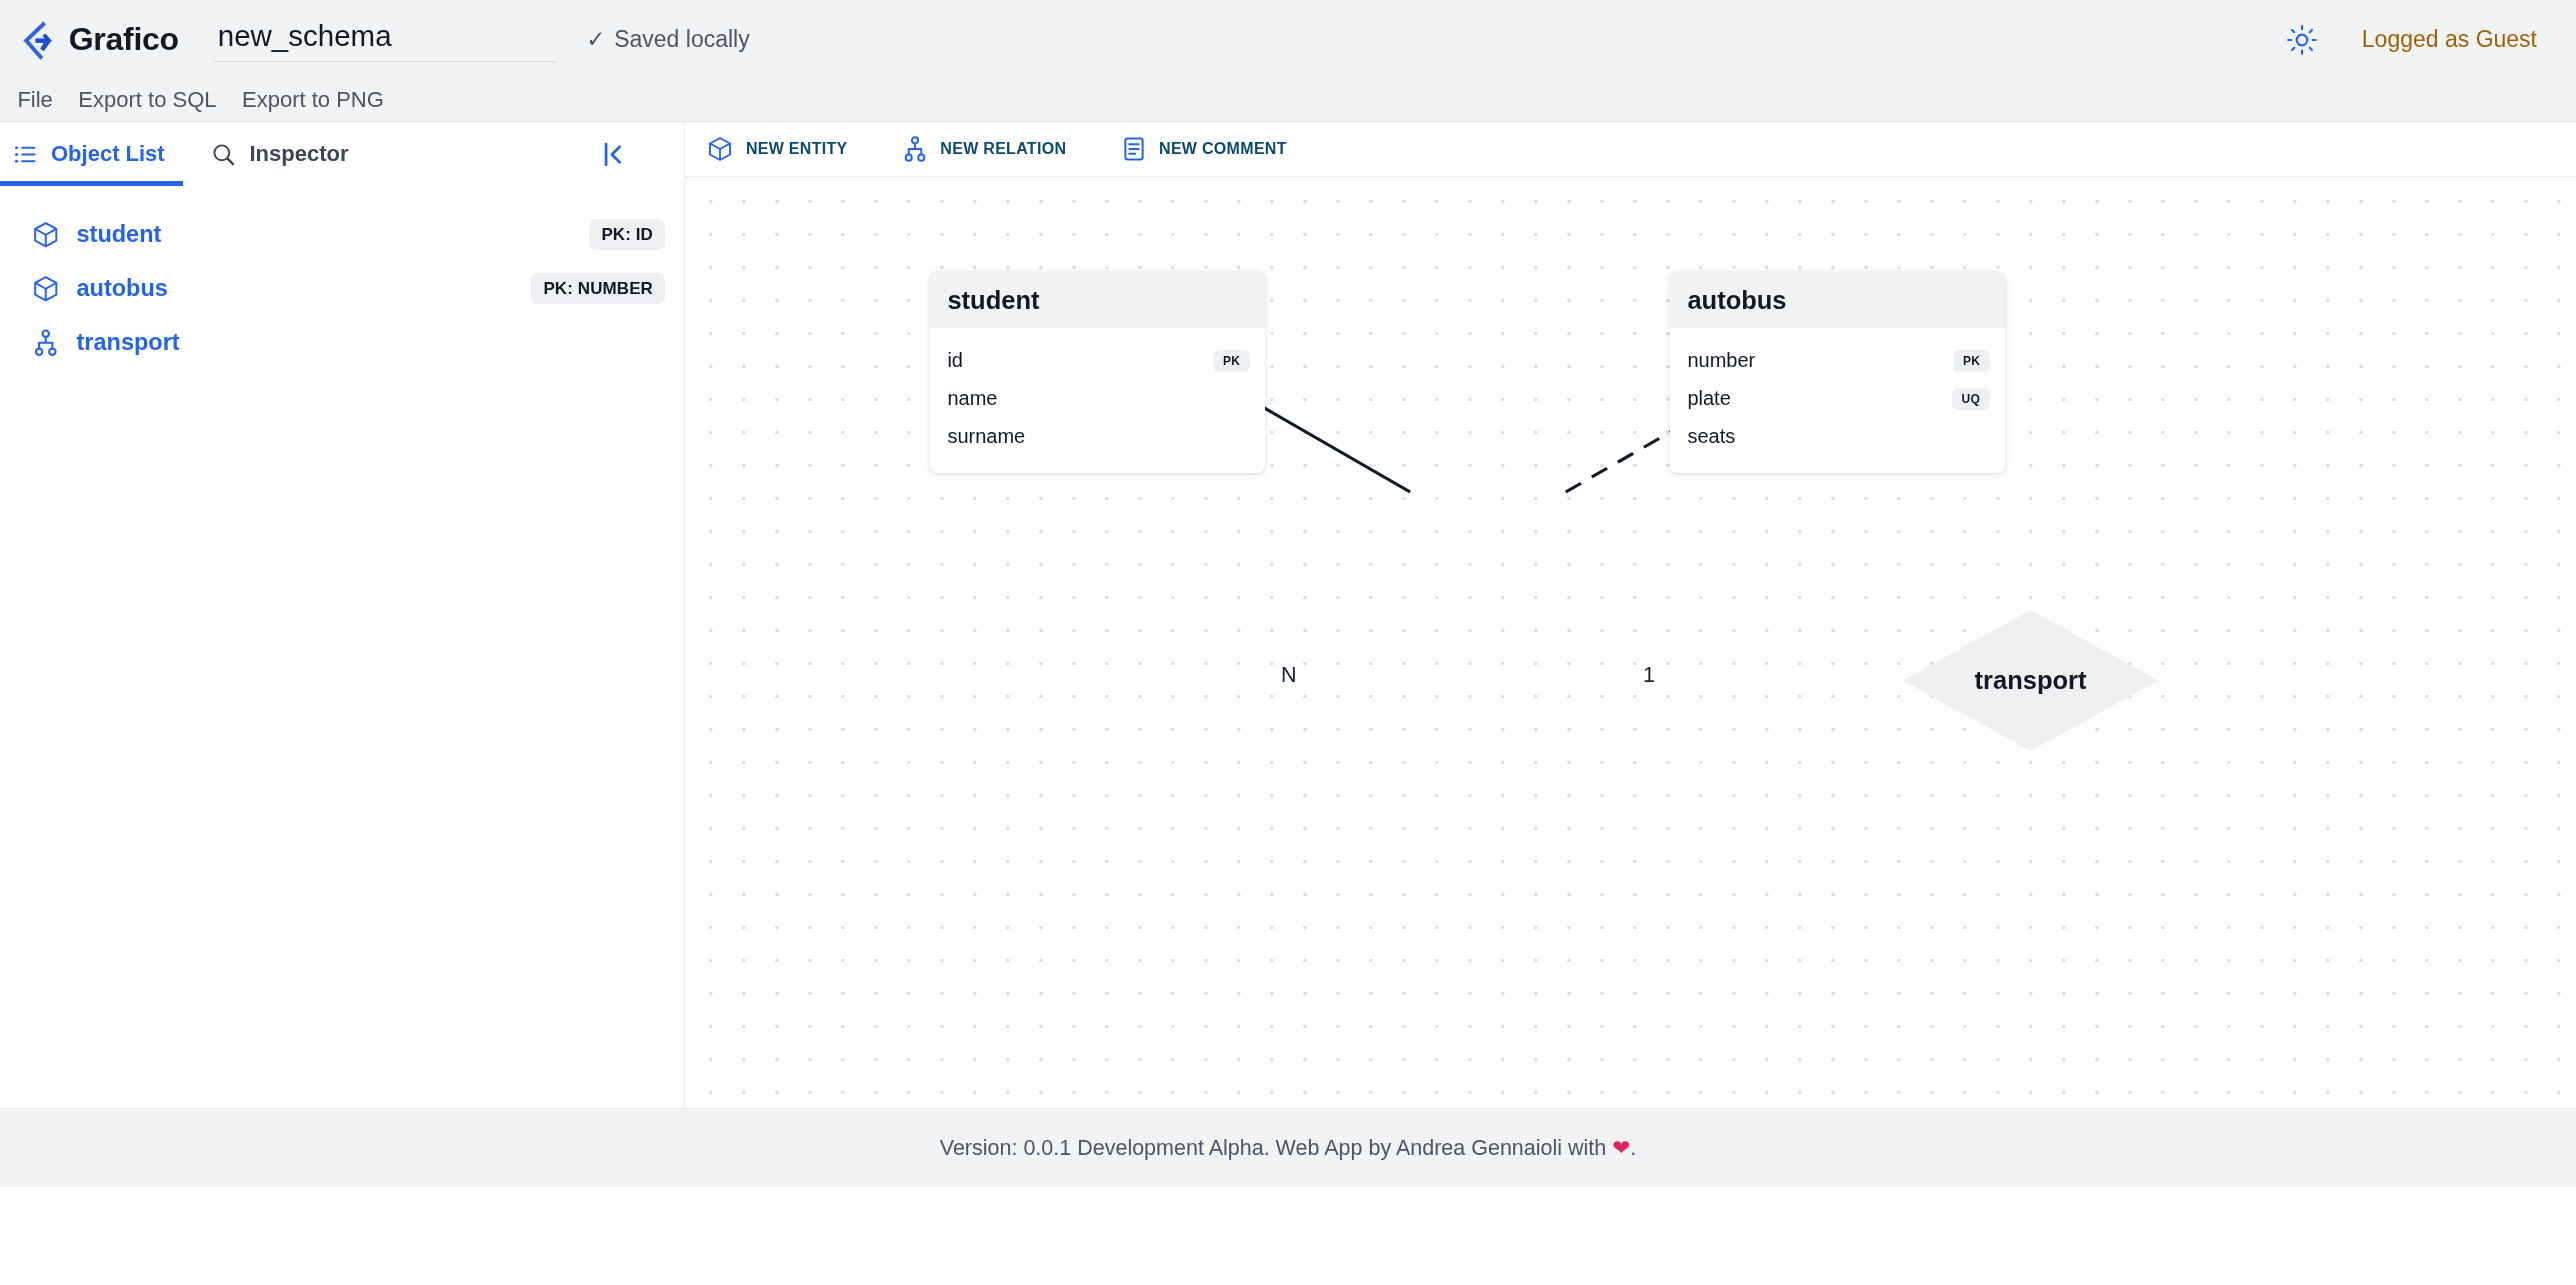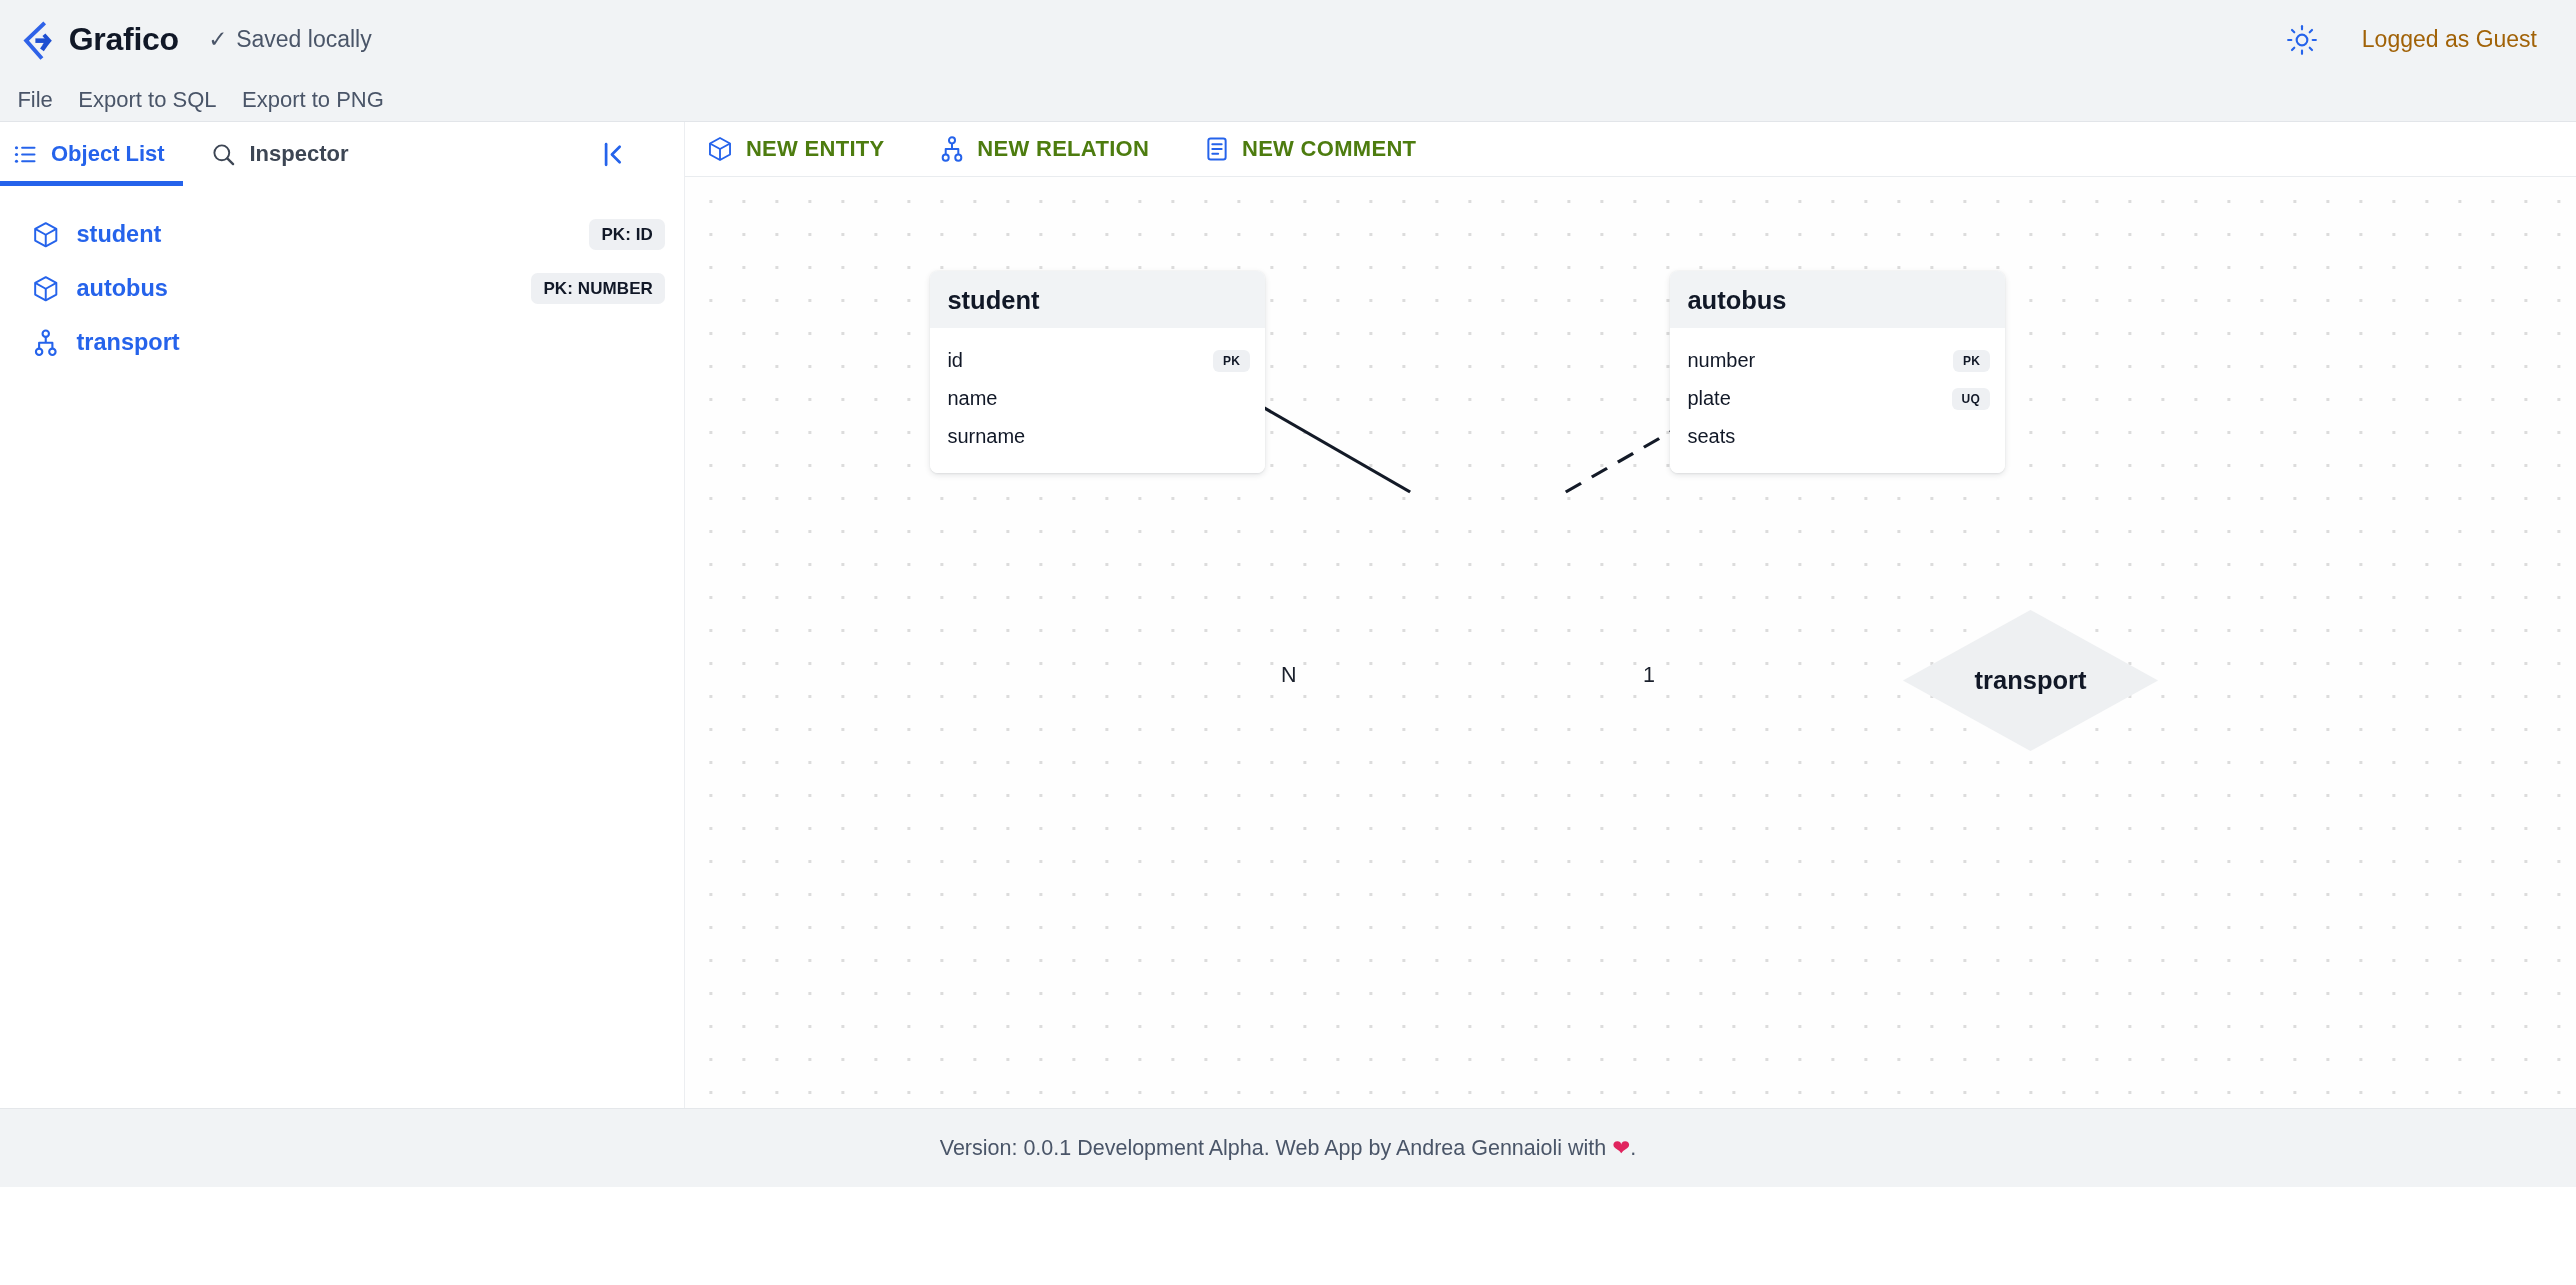--- a/index.html
+++ b/index.html
@@ -247,23 +247,23 @@
   .tool-btn {
     display: flex;
     align-items: center;
     gap: 11.4px;
     cursor: pointer;
     white-space: nowrap;
     padding: 4px 6.7px;
   }
   .tool-btn-icon { width: 28px; height: 28px; flex: 0 0 28px; display: block; }
   .tool-btn-label {
-    font-size: 22px;
-    font-weight: bold;
-    color: #4d7c0f;
+    font-size: 16px;
+    font-weight: bold;
+    color: #0c4a6e;
     letter-spacing: 0.3px;
   }
 
   .canvas {
     flex: 1 1 auto;
     position: relative;
     overflow: hidden;
     background-color: #fefefe;
     background-image: radial-gradient(circle, #dcdcdc 1.5px, transparent 1.5px);
     background-size: 33px 33px;
@@ -370,20 +370,23 @@
     <div class="brand">
       <svg class="brand-logo" viewBox="0 0 64 64">
         <path d="M40 8 L14 33 L36 58" fill="none" stroke="#2f62e8" stroke-width="6" stroke-linecap="square" stroke-linejoin="miter"></path>
         <path d="M28 33 L48 33" fill="none" stroke="#1e4fd1" stroke-width="7" stroke-linecap="butt"></path>
         <path d="M48 33 L38 47" fill="none" stroke="#1e4fd1" stroke-width="7" stroke-linecap="butt"></path>
         <path d="M41 24 L49 33 L41 41" fill="none" stroke="#1e4fd1" stroke-width="6" stroke-linejoin="miter"></path>
       </svg>
       <div class="brand-name">Grafico</div>
     </div>
 
+    <div class="schema-input-wrap">
+      <input class="schema-input" type="text" value="new_schema" style="">
+    </div>
 
     <div class="saved-status">
       <span class="saved-check">✓</span>
       <span>Saved locally</span>
     </div>
 
     <div class="header-right">
       <svg class="theme-toggle" viewBox="0 0 24 24">
         <circle cx="12" cy="12" r="4" fill="none" stroke="#2563eb" stroke-width="1.6"></circle>
         <g stroke="#2563eb" stroke-width="1.6" stroke-linecap="round">

